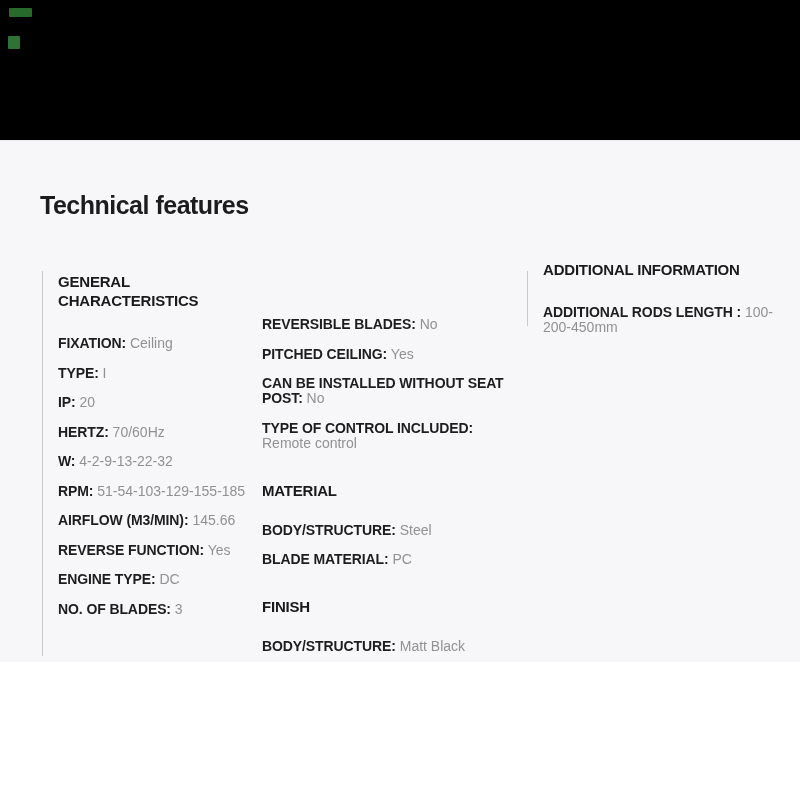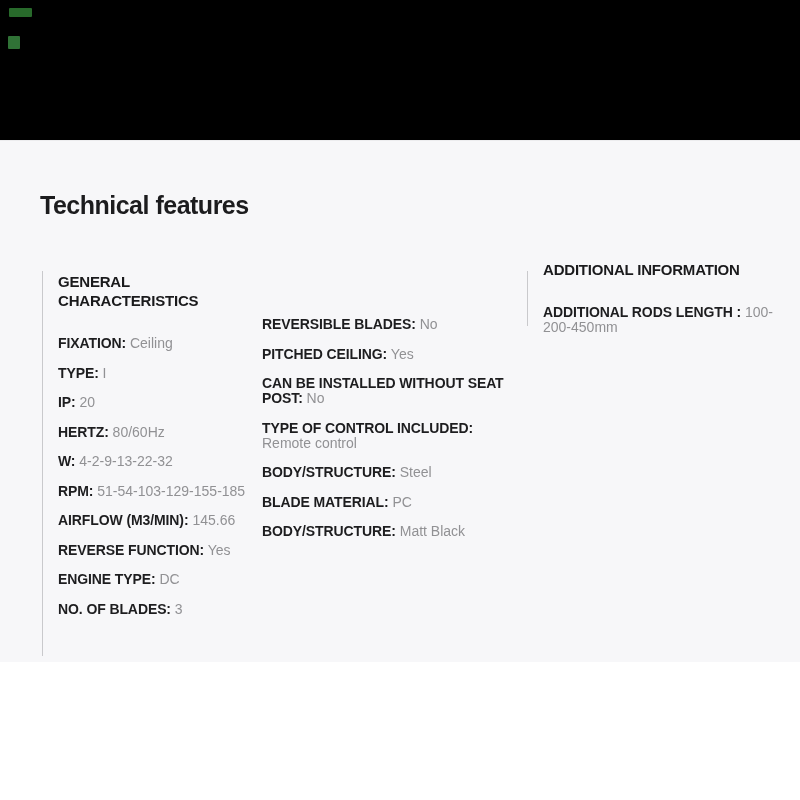--- a/index.html
+++ b/index.html
@@ -110,41 +110,43 @@
 
   <div class="divider divider-general"></div>
   <div class="divider divider-additional"></div>
 
   <div class="col col-1">
     <h2 class="section-title">GENERAL CHARACTERISTICS</h2>
     <div>
         <p class="spec"><span class="spec-label">FIXATION:</span><span class="spec-value"> Ceiling</span></p>
         <p class="spec"><span class="spec-label">TYPE:</span><span class="spec-value"> I</span></p>
         <p class="spec"><span class="spec-label">IP:</span><span class="spec-value"> 20</span></p>
-        <p class="spec"><span class="spec-label">HERTZ:</span><span class="spec-value"> 80/60Hz</span></p>
+        <p class="spec"><span class="spec-label">HERTZ:</span><span class="spec-value"> 70/60Hz</span></p>
         <p class="spec"><span class="spec-label">W:</span><span class="spec-value"> 4-2-9-13-22-32</span></p>
         <p class="spec"><span class="spec-label">RPM:</span><span class="spec-value"> 51-54-103-129-155-185</span></p>
         <p class="spec"><span class="spec-label">AIRFLOW (M3/MIN):</span><span class="spec-value"> 145.66</span></p>
         <p class="spec"><span class="spec-label">REVERSE FUNCTION:</span><span class="spec-value"> Yes</span></p>
         <p class="spec"><span class="spec-label">ENGINE TYPE:</span><span class="spec-value"> DC</span></p>
         <p class="spec"><span class="spec-label">NO. OF BLADES:</span><span class="spec-value"> 3</span></p>
       </div>
   </div>
 
   <div class="col col-2">
     <div>
         <p class="spec"><span class="spec-label">REVERSIBLE BLADES:</span><span class="spec-value"> No</span></p>
         <p class="spec"><span class="spec-label">PITCHED CEILING:</span><span class="spec-value"> Yes</span></p>
         <p class="spec"><span class="spec-label">CAN BE INSTALLED WITHOUT SEAT POST:</span><span class="spec-value"> No</span></p>
         <p class="spec"><span class="spec-label">TYPE OF CONTROL INCLUDED:</span><span class="spec-value"> Remote control</span></p>
       </div>
+    <h2 class="section-title mid">MATERIAL</h2>
     <div>
         <p class="spec"><span class="spec-label">BODY/STRUCTURE:</span><span class="spec-value"> Steel</span></p>
         <p class="spec"><span class="spec-label">BLADE MATERIAL:</span><span class="spec-value"> PC</span></p>
       </div>
+    <h2 class="section-title mid">FINISH</h2>
     <div>
         <p class="spec"><span class="spec-label">BODY/STRUCTURE:</span><span class="spec-value"> Matt Black</span></p>
       </div>
   </div>
 
   <div class="col col-3">
     <h2 class="section-title">ADDITIONAL INFORMATION</h2>
     <div>
         <p class="spec"><span class="spec-label">ADDITIONAL RODS LENGTH :</span><span class="spec-value"> 100-200-450mm</span></p>
       </div>

